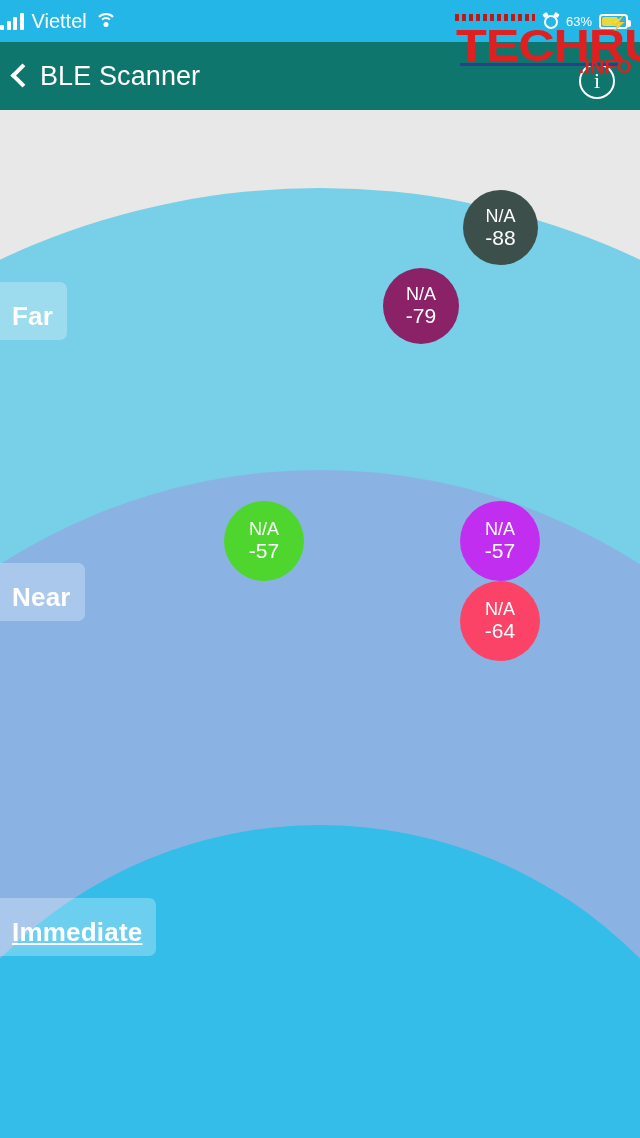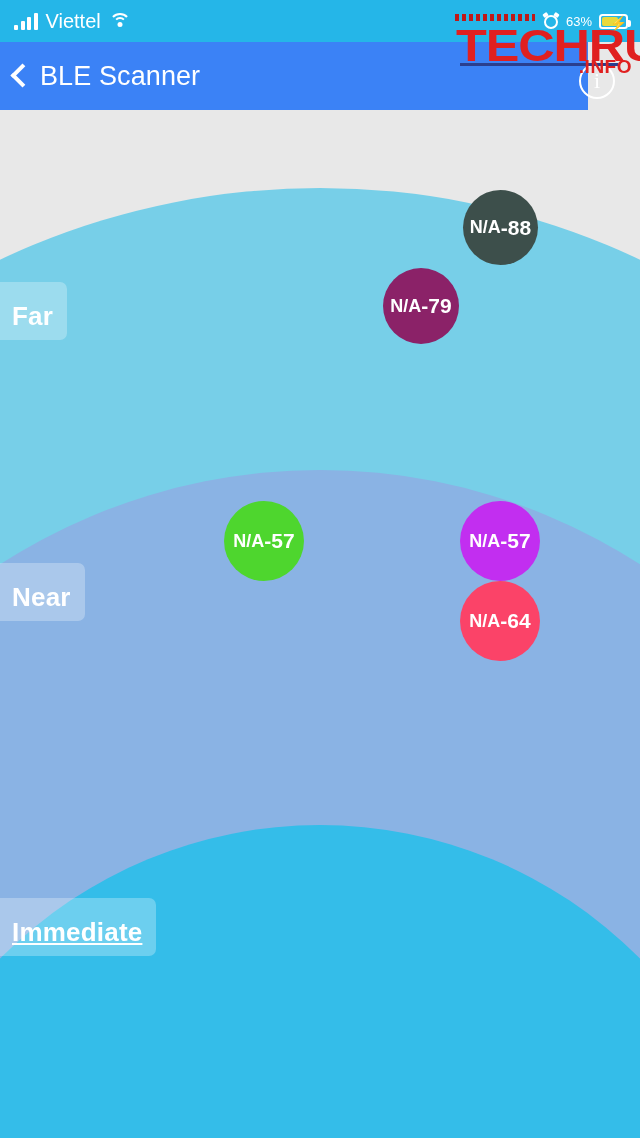--- a/index.html
+++ b/index.html
@@ -10,21 +10,21 @@
     background:#e8e8e8;
   }
   #app { position:relative; width:640px; height:1138px; overflow:hidden; background:#e8e8e8; }
 
   
   .statusbar {
     position:absolute; top:0; left:0; width:640px; height:42px;
     background:#25b6e8; color:#ffffff;
     display:flex; align-items:center; z-index:40;
   }
-  .sb-left { display:flex; align-items:center; padding-left:14px; gap:8px; }
+  .sb-left { display:flex; align-items:center; padding-left:0; gap:8px; }
   .sb-center {
     position:absolute; left:0; right:0; text-align:center;
     font-size:21px; font-weight:bold; letter-spacing:.2px;
   }
   .sb-right {
     position:absolute; right:12px; top:0; height:42px;
     display:flex; align-items:center; gap:7px;
   }
   .signal-bars { display:flex; align-items:flex-end; gap:2.5px; height:17px; }
   .signal-bars i { display:block; width:4px; background:#ffffff; border-radius:1px; }
@@ -45,22 +45,22 @@
   .alarm .ear.l { left:0; transform:rotate(-35deg); }
   .alarm .ear.r { right:0; transform:rotate(35deg); }
   .batt-pct { font-size:13px; font-weight:normal; }
   .battery { position:relative; width:29px; height:15px; border:2px solid #ffffff; border-radius:3.5px; }
   .battery .cap { position:absolute; right:-5px; top:4px; width:3px; height:7px; background:#ffffff; border-radius:0 2px 2px 0; }
   .battery .fill { position:absolute; left:1px; top:1px; bottom:1px; width:63%; background:#e8d93c; border-radius:2px; }
   .battery .bolt { position:absolute; left:9px; top:-1px; font-size:14px; line-height:16px; color:#ffffff; font-weight:bold; }
 
   
   .navbar {
-    position:absolute; top:42px; left:0; width:588px; height:68px;
-    background:#3b82f6; z-index:38;
+    position:absolute; top:42px; left:0; width:640px; height:68px;
+    background:#0f766e; z-index:38;
   }
   .back-btn {
     position:absolute; left:14px; top:0; height:68px;
     display:flex; align-items:center; gap:9px; cursor:pointer;
   }
   .chev { width:17px; height:17px; border-left:4.5px solid #fff; border-bottom:4.5px solid #fff;
     transform:rotate(45deg); margin-bottom:2px; }
   .nav-title { font-size:27px; color:#ffffff; letter-spacing:.1px; }
   .info-btn {
     position:absolute; right:25px; top:63px; width:36px; height:36px;
@@ -98,22 +98,22 @@
     color:#ffffff; font-size:26px; font-weight:bold;
     border-radius:0 7px 7px 0; letter-spacing:.2px; z-index:12;
   }
   .lbl-far  { top:172px; }
   .lbl-near { top:453px; }
   .lbl-imm  { top:788px;text-decoration:underline; }
 
   
   .beacon {
     position:absolute; border-radius:50%; z-index:20;
-    display:flex; flex-direction:row; align-items:center; justify-content:center;
-    color:#ffffff; line-height:1.12; cursor:pointer;font-weight:bold;
+    display:flex; flex-direction:column; align-items:center; justify-content:center;
+    color:#ffffff; line-height:1.12; cursor:pointer;
   }
   .beacon .b1 { font-size:18px; }
   .beacon .b2 { font-size:21px; }
 </style>
 </head>
 <body>
 
 <div id="app">
 
   <div class="statusbar">

